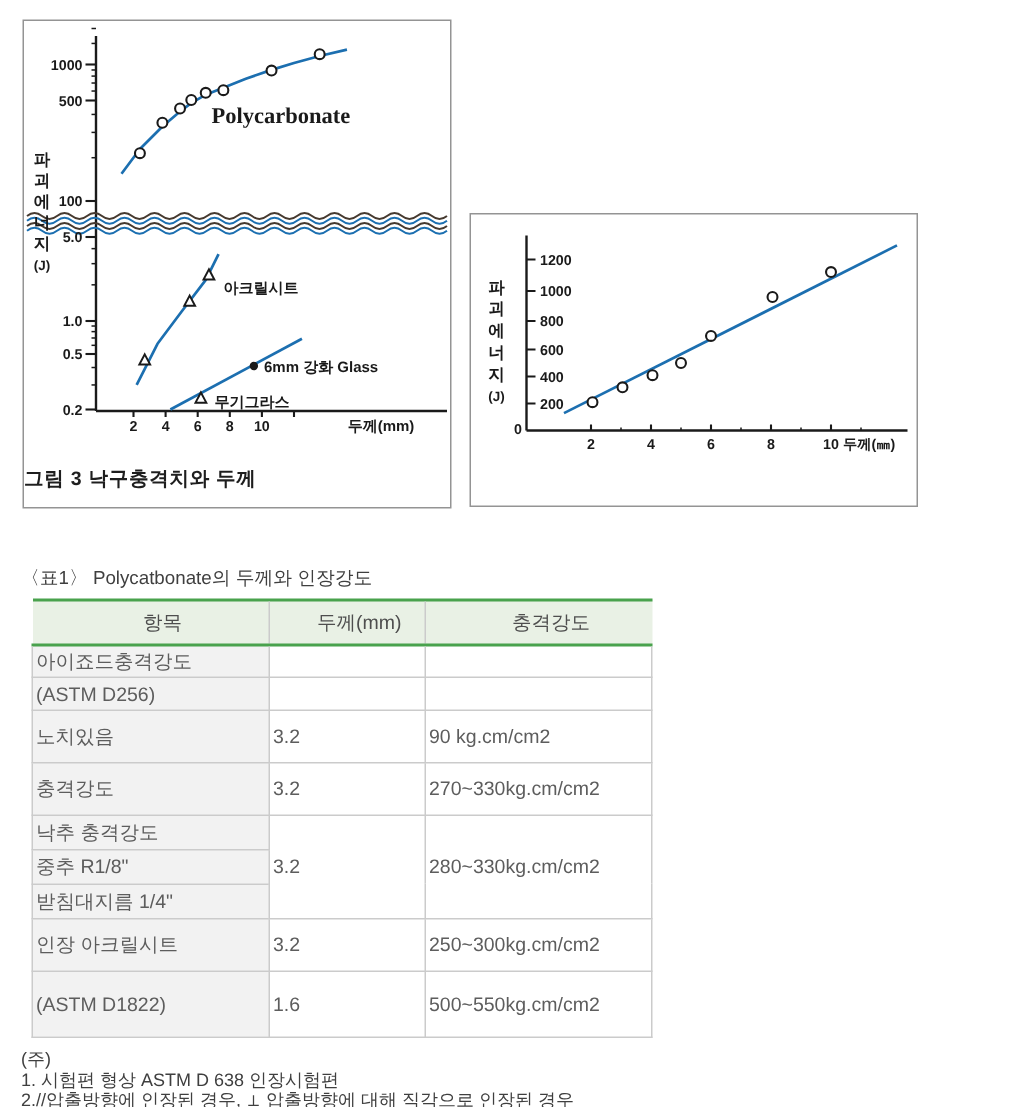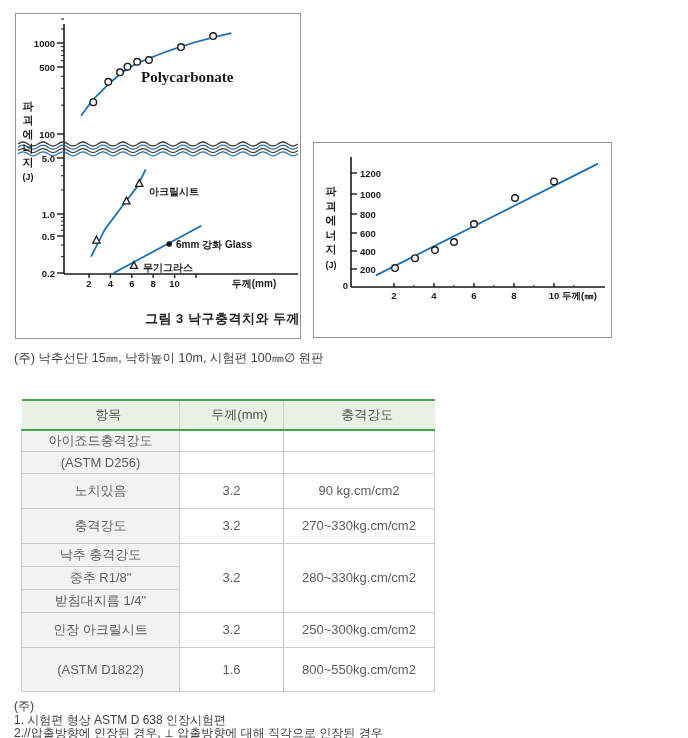--- a/index.html
+++ b/index.html
@@ -2,33 +2,33 @@
 <html><head>
 <meta charset="utf-8">
 <style>
   html,body{margin:0;padding:0;background:#fff;}
   .page{position:relative;width:628px;height:738px;background:#ffffff;overflow:hidden;
         font-family:"Liberation Sans",sans-serif;color:#3f3f3f;}
   .figure{position:absolute;background:#ffffff;border:1px solid #949494;}
   #fig3{left:15px;top:13px;width:284px;height:324px;}
   #fig4{left:313px;top:142px;width:297px;height:194px;}
   .figure svg{position:absolute;left:0;top:0;}
-  .figcaption{position:absolute;width:100%;text-align:right;font-weight:bold;
+  .figcaption{position:absolute;width:100%;text-align:left;font-weight:bold;
               font-size:13px;color:#1e1e1e;letter-spacing:0.5px;margin-top:46px;}
   #fig3 .figcaption{bottom:10px;}
   #fig4 .figcaption{bottom:6px;}
   .note{position:absolute;left:14px;top:350px;font-size:12.5px;color:#3f3f3f;}
   .table-title{position:absolute;left:14px;top:377px;font-size:12.5px;color:#3f3f3f;}
   table.data-table{position:absolute;left:21px;top:399px;width:413px;
                    border-collapse:collapse;table-layout:fixed;font-size:13px;color:#5d5d5d;}
   table.data-table th{background:#e9f1e5;color:#4e4e4e;font-weight:normal;font-size:13px;
                    border-top:2px solid #49a24d;border-bottom:2px solid #49a24d;
                    height:26px;text-align:center;padding-left:17px;}
   table.data-table th + th{border-left:1px solid #cbcbcb;}
-  table.data-table td{border:1px solid #cbcbcb;text-align:center;padding:0 2px;background:#ffffff;}
+  table.data-table td{border:1px solid #cbcbcb;padding:0 2px;background:#ffffff;}
   table.data-table td.c0{background:#f2f2f2;}
   .footnotes{position:absolute;left:14px;top:700px;font-size:12px;color:#3f3f3f;line-height:13.5px;}
 </style>
 </head>
 <body>
 
 <div class="page">
 
   <div class="figure" id="fig3">
     <svg id="fig3svg" width="284" height="324" viewBox="0 0 284 324">
@@ -155,22 +155,22 @@
         <circle cx="240" cy="38.4" r="3.3" fill="#fff" stroke="#1a1a1a" stroke-width="1.4"></circle>
         <text x="17" y="52" font-family="&quot;Liberation Sans&quot;,sans-serif" font-size="11" font-weight="bold" fill="#1a1a1a" text-anchor="middle">파</text>
         <text x="17" y="66.5" font-family="&quot;Liberation Sans&quot;,sans-serif" font-size="11" font-weight="bold" fill="#1a1a1a" text-anchor="middle">괴</text>
         <text x="17" y="81" font-family="&quot;Liberation Sans&quot;,sans-serif" font-size="11" font-weight="bold" fill="#1a1a1a" text-anchor="middle">에</text>
         <text x="17" y="95.5" font-family="&quot;Liberation Sans&quot;,sans-serif" font-size="11" font-weight="bold" fill="#1a1a1a" text-anchor="middle">너</text>
         <text x="17" y="110" font-family="&quot;Liberation Sans&quot;,sans-serif" font-size="11" font-weight="bold" fill="#1a1a1a" text-anchor="middle">지</text>
         <text x="17" y="124.5" font-family="&quot;Liberation Sans&quot;,sans-serif" font-size="9" font-weight="bold" fill="#1a1a1a" text-anchor="middle">(J)</text>
       </svg>
   </div>
 
-  <div class="note">(주) 낙추선단 15㎜, 낙하높이 10m, 시험편 100㎜∅ 원판</div>
-
+
+  <div class="table-title">〈표1〉 Polycatbonate의 두께와 인장강도</div>
 
   <table class="data-table">
     <colgroup>
         <col style="width:158px">
         <col style="width:104px">
         <col style="width:151px">
       </colgroup>
     <thead>
       <tr>
         <th>항목</th>
@@ -211,21 +211,21 @@
           <td class="c0">받침대지름 1/4"</td>
         </tr>
         <tr style="height: 35px;">
           <td class="c0">인장 아크릴시트</td>
           <td class="c1">3.2</td>
           <td class="c2">250~300kg.cm/cm2</td>
         </tr>
         <tr style="height: 44px;">
           <td class="c0">(ASTM D1822)</td>
           <td class="c1">1.6</td>
-          <td class="c2">800~550kg.cm/cm2</td>
+          <td class="c2">500~550kg.cm/cm2</td>
         </tr>
       </tbody>
   </table>
 
   <div class="footnotes">
     <div>(주)</div>
     <div>1. 시험편 형상 ASTM D 638 인장시험편</div>
     <div>2.//압출방향에 인장된 경우, ⊥ 압출방향에 대해 직각으로 인장된 경우</div>
   </div>
 

